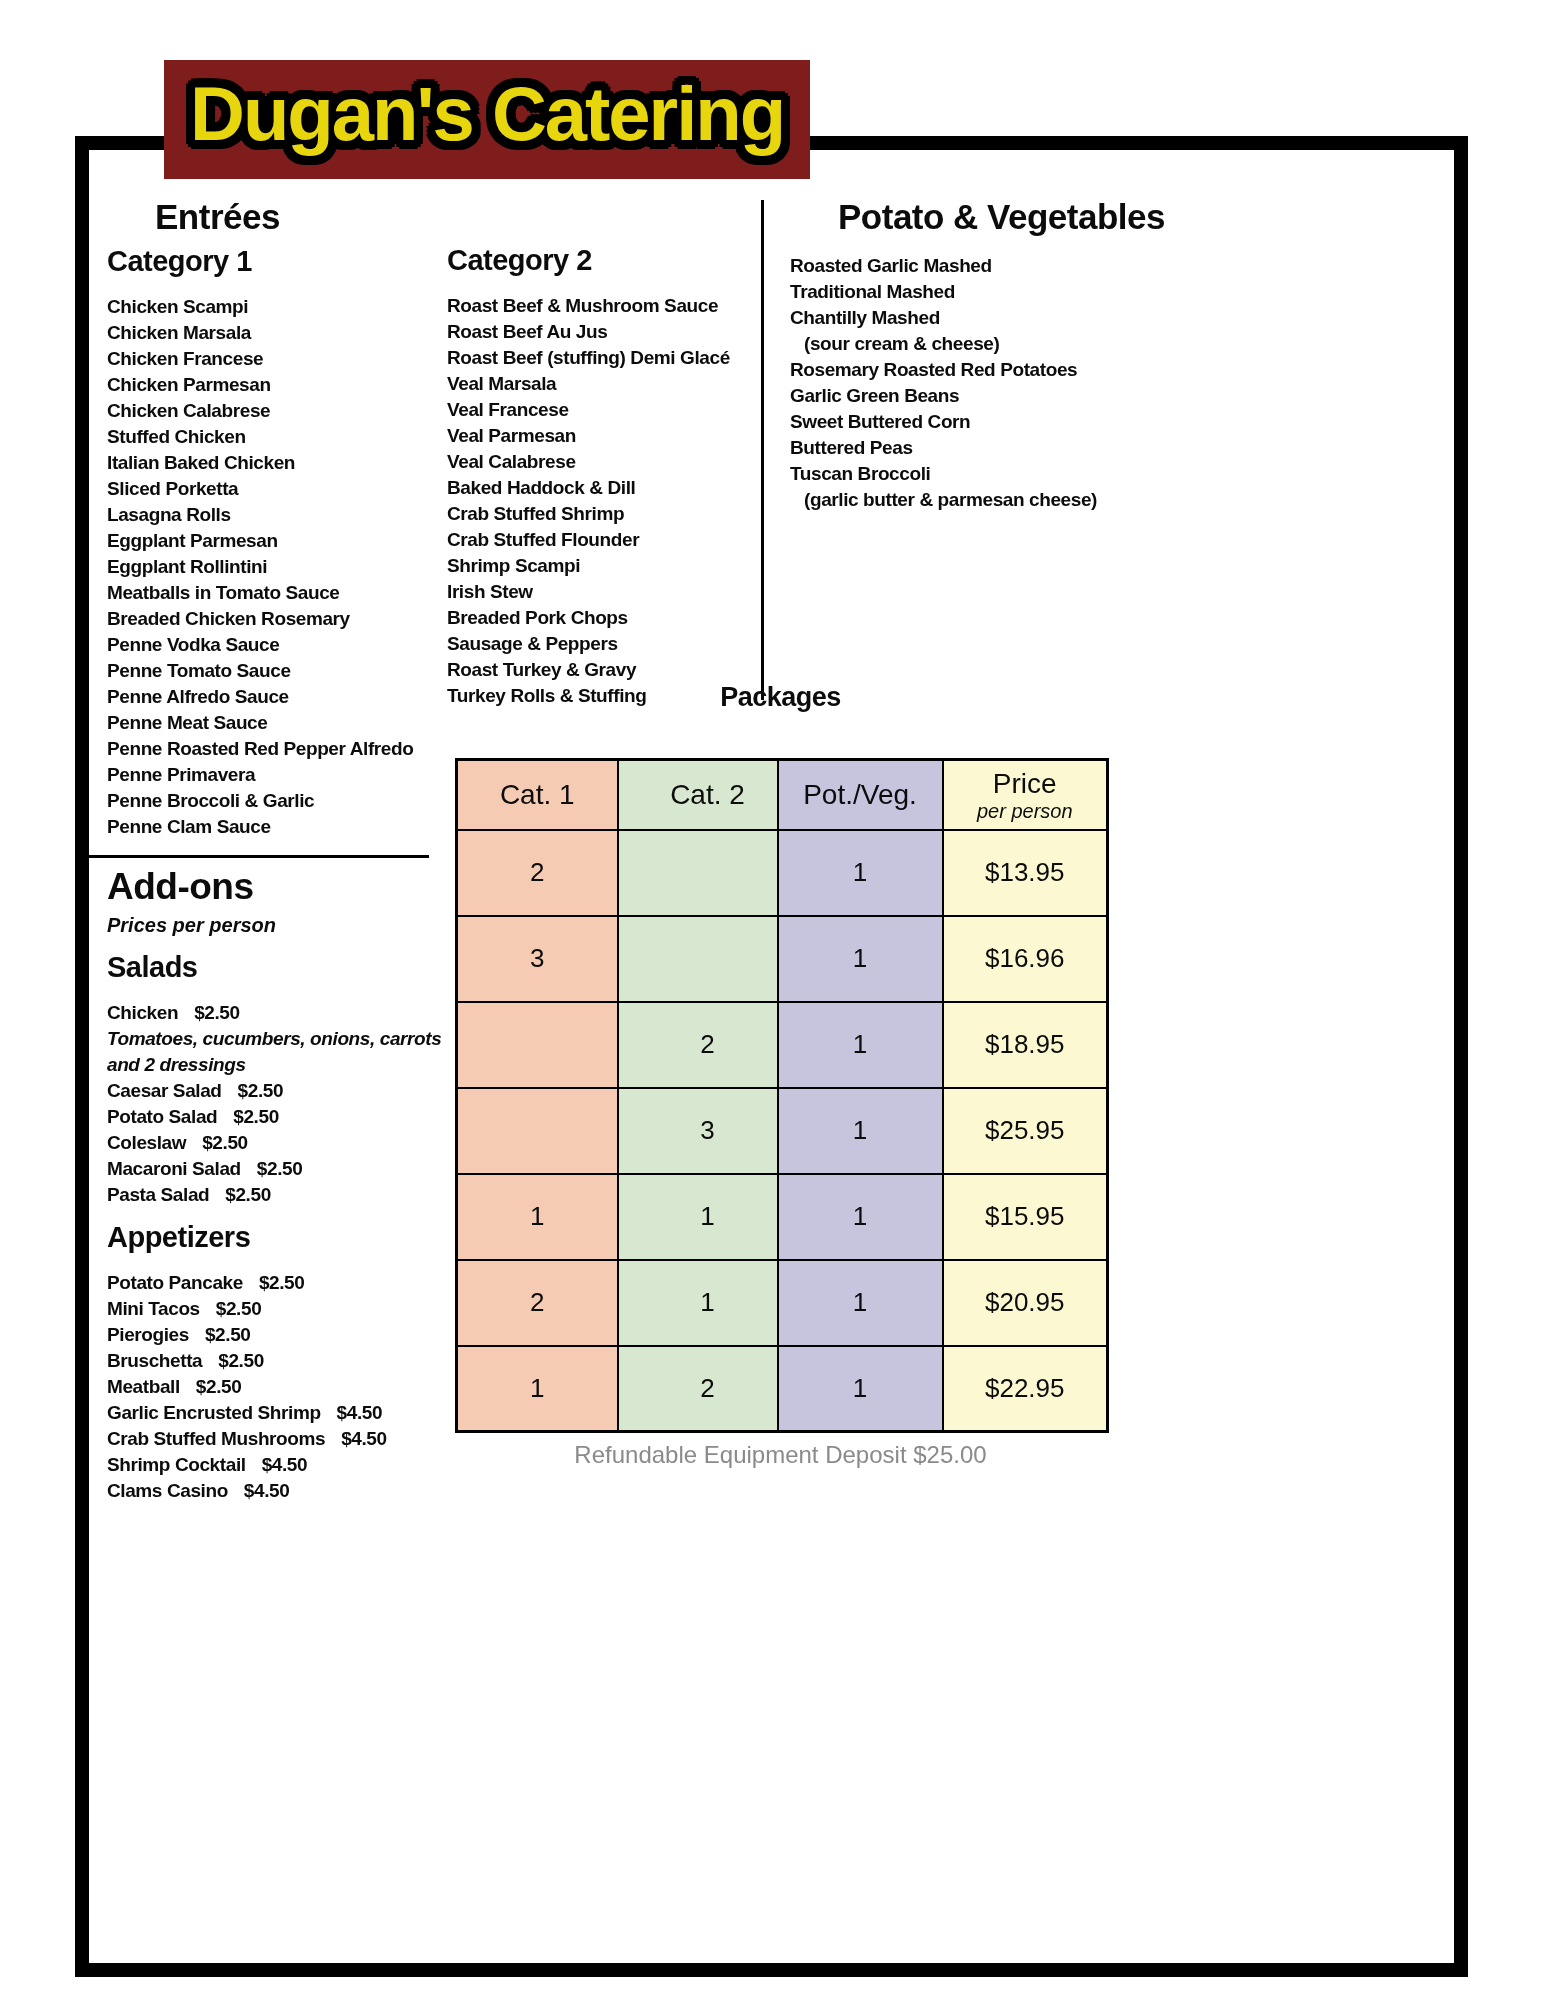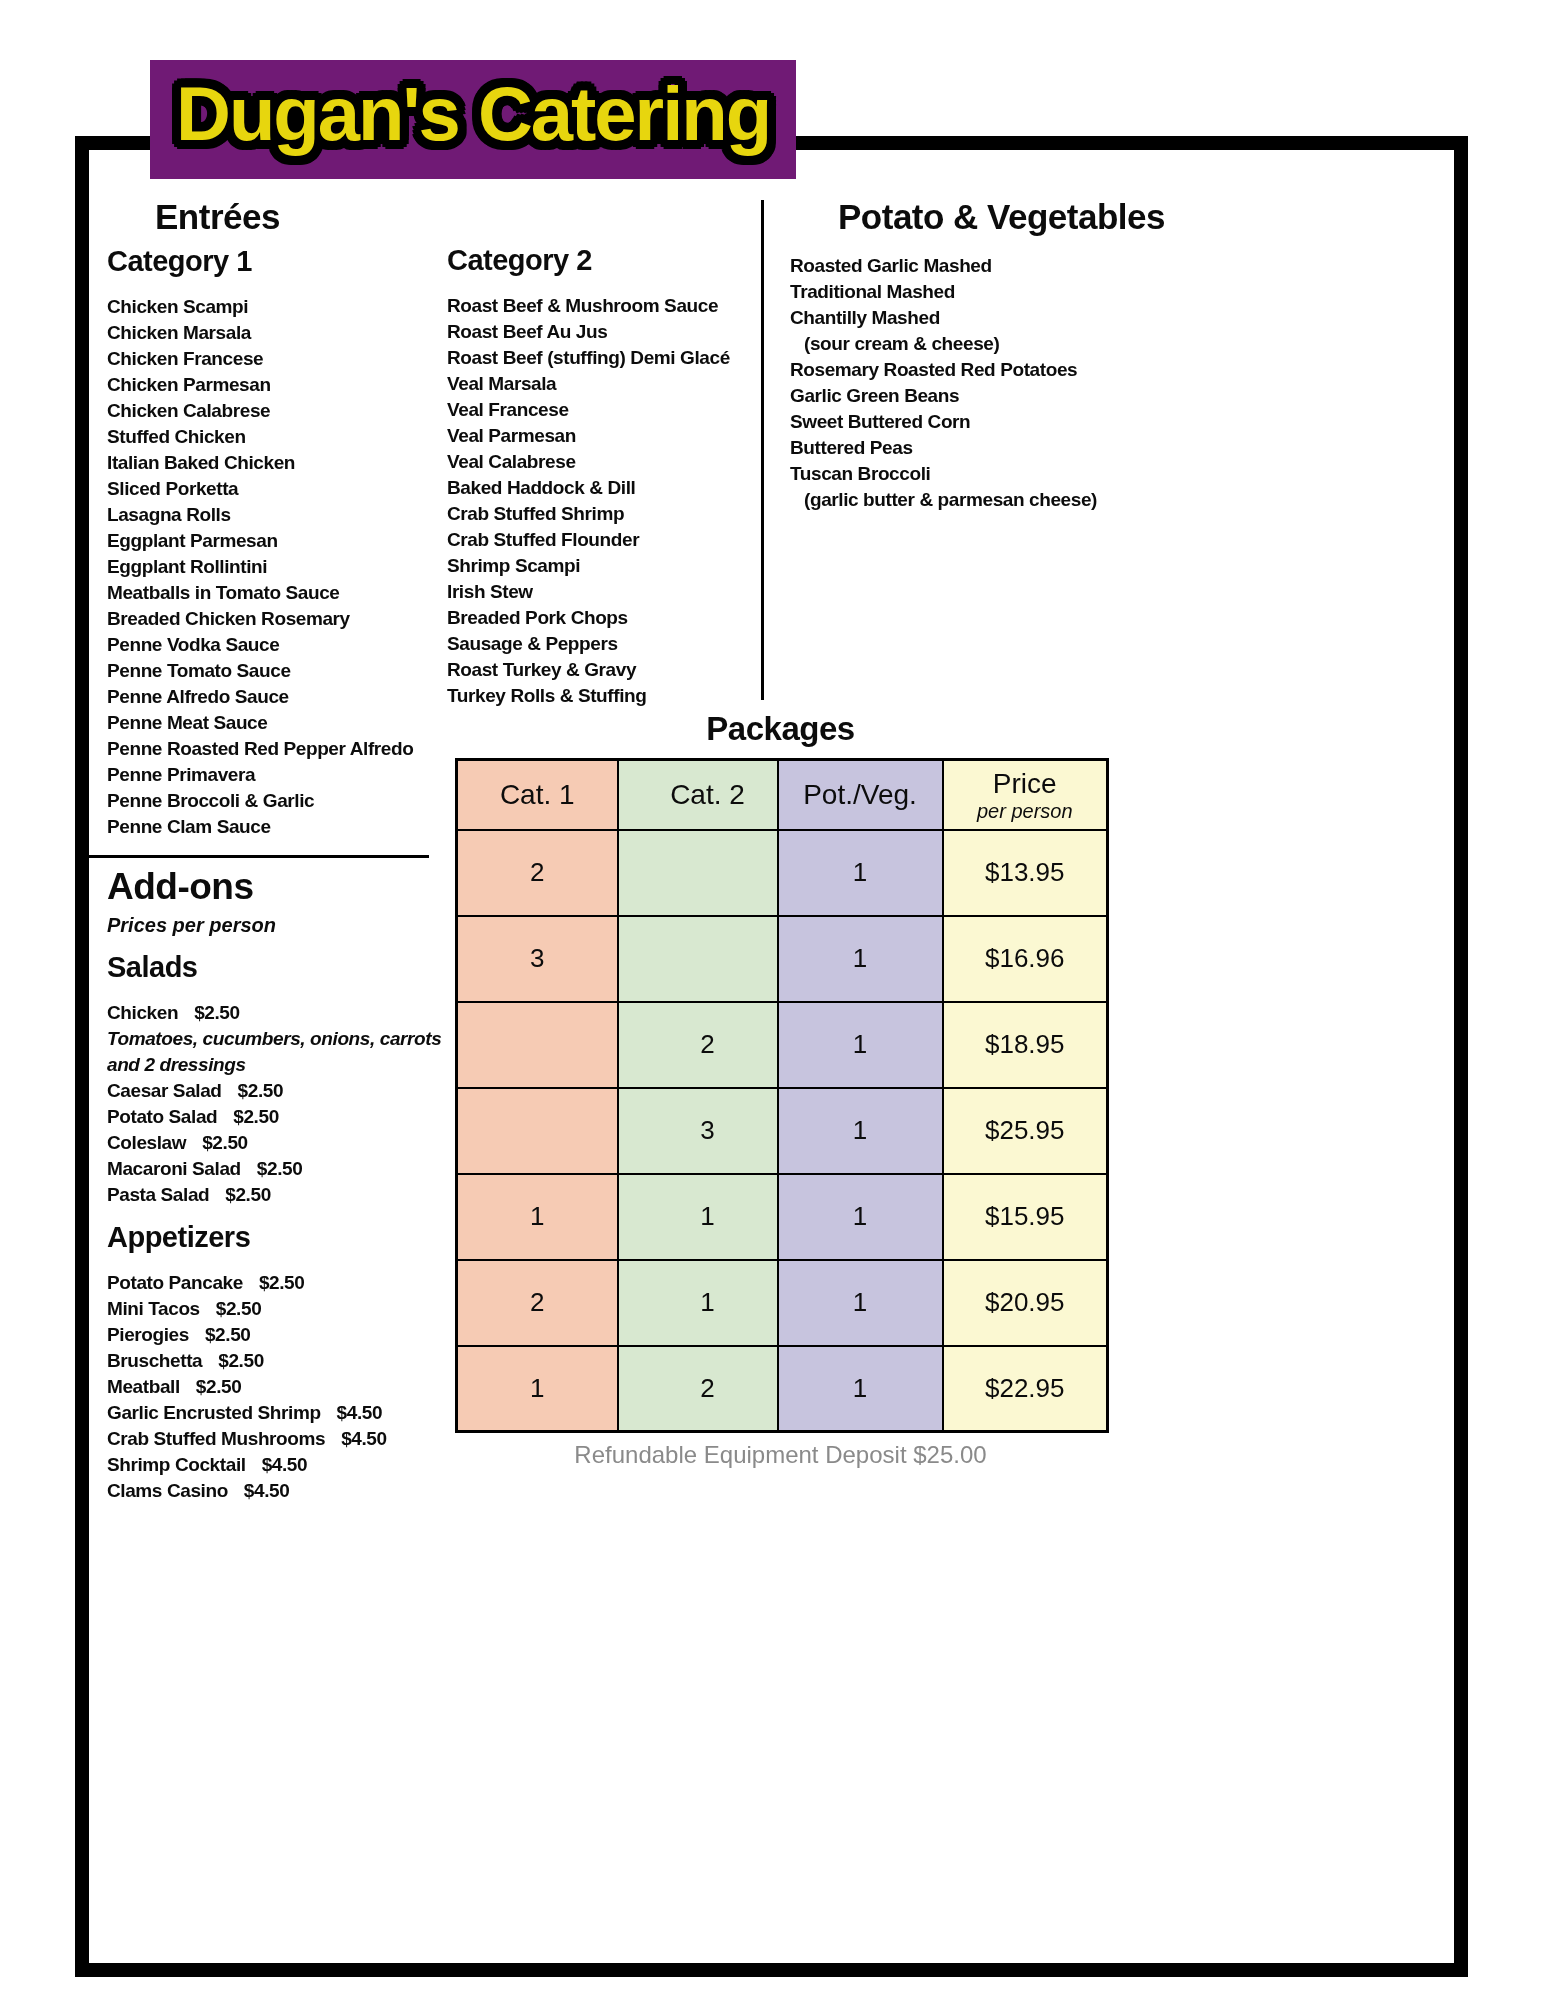--- a/index.html
+++ b/index.html
@@ -6,22 +6,22 @@
   html,body { background:#ffffff; }
   .page {
     position:relative; width:1545px; height:2000px; background:#fff;
     font-family:"Liberation Sans", sans-serif; color:#0c0c0c; overflow:hidden;
   }
   .frame {
     position:absolute; left:75px; top:136px; width:1393px; height:1841px;
     border:14px solid #000; z-index:1;
   }
   .logo {
-    position:absolute; left:150px; top:60px; z-index:3;
-    background:#701a75; padding:10px 26px 22px 26px;
+    position:absolute; left:164px; top:60px; z-index:3;
+    background:#7f1d1d; padding:10px 26px 22px 26px;
   }
   .logo .logo-text {
     font-size:76px; font-weight:bold; letter-spacing:-2px;
     color:var(--logo,#e7d60e); white-space:nowrap;
     text-shadow:
       0 9px 0 #000, 0 -9px 0 #000, 9px 0 0 #000, -9px 0 0 #000,
       7px 7px 0 #000, -7px 7px 0 #000, 7px -7px 0 #000, -7px -7px 0 #000,
       9px 4px 0 #000, -9px 4px 0 #000, 9px -4px 0 #000, -9px -4px 0 #000,
       4px 9px 0 #000, -4px 9px 0 #000, 4px -9px 0 #000, -4px -9px 0 #000;
   }
@@ -40,22 +40,22 @@
   .menu-list { margin-top:16px; }
   .li { font-size:19px; line-height:26px; font-weight:bold; letter-spacing:-0.4px; white-space:nowrap; }
   .li.indent { padding-left:14px; }
   .li.italic { font-style:italic; }
   .li-price { margin-left:16px; }
 
   .vdivider { position:absolute; left:761px; top:200px; width:3px; height:500px; background:#000; z-index:2; }
   .hdivider { position:absolute; left:89px; top:855px; width:340px; height:3px; background:#000; z-index:2; }
 
   .packages-title {
-    position:absolute; left:455px; top:710px; width:651px; z-index:2;
-    text-align:center; font-size:33px; font-weight:bold; letter-spacing:-0.5px;
+    position:absolute; left:455px; top:682px; width:651px; z-index:2;
+    text-align:center; font-size:27px; font-weight:bold; letter-spacing:-0.5px;
   }
   .packages-table {
     position:absolute; left:455px; top:758px; width:651px; z-index:2;
     border-collapse:collapse; table-layout:fixed; border:3px solid #000;
   }
   .packages-table th, .packages-table td {
     border:2px solid #000; text-align:center; vertical-align:middle;
   }
   .packages-table thead tr { height:70px; }
   .packages-table tbody tr { height:86px; }

